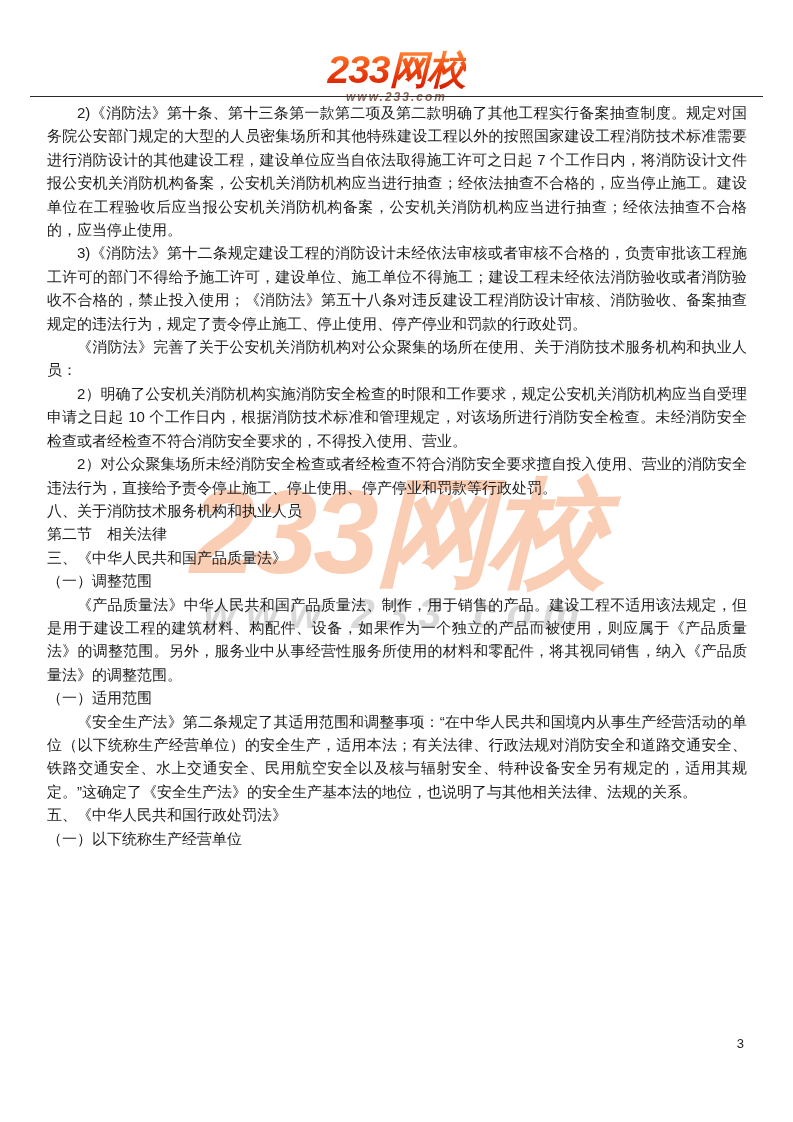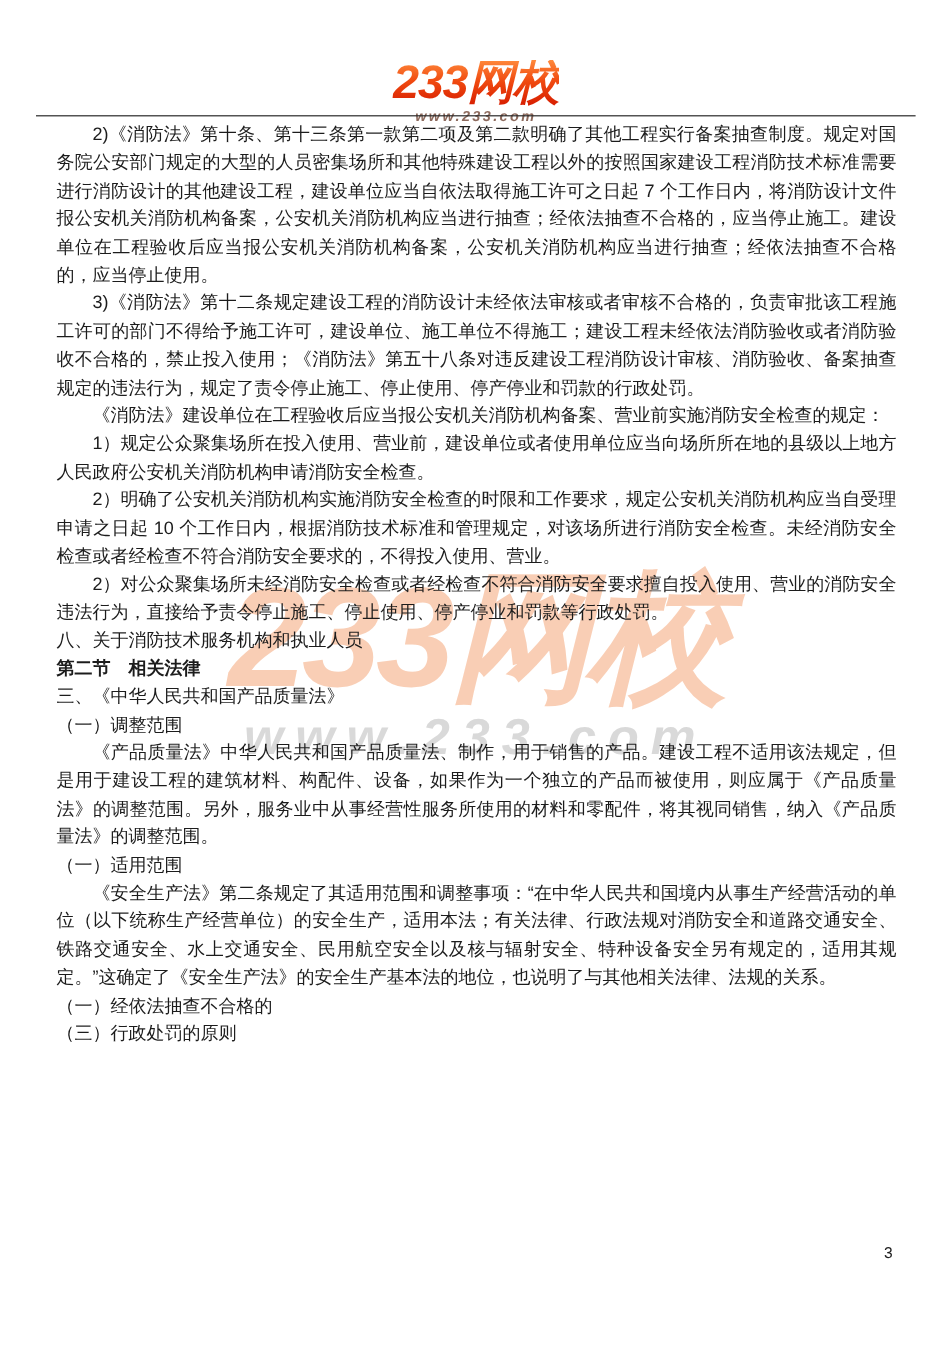--- a/index.html
+++ b/index.html
@@ -91,21 +91,21 @@
     z-index: 1;
     font-size: 15px;
     line-height: 23.4px;
   }
   .doc-body p {
     margin: 0;
     text-align: justify;
     text-justify: inter-ideograph;
   }
   .doc-body p.indent { text-indent: 2em; }
-  .doc-body p.bold   { font-weight: bold; }
+  .doc-body p.bold   { font-weight: normal; }
   
   .page-number {
     position: absolute;
     right: 49px;
     top: 1036px;
     z-index: 1;
     font-size: 13px;
     color: #1c1c1c;
   }
 </style>
@@ -121,30 +121,29 @@
   <hr class="header-rule">
 
   <div class="watermark">
     <div class="watermark-logo">233网校</div>
     <div class="watermark-url">www.233.com</div>
   </div>
 
   <div class="doc-body">
       <p class="indent">2)《消防法》第十条、第十三条第一款第二项及第二款明确了其他工程实行备案抽查制度。规定对国务院公安部门规定的大型的人员密集场所和其他特殊建设工程以外的按照国家建设工程消防技术标准需要进行消防设计的其他建设工程，建设单位应当自依法取得施工许可之日起 7 个工作日内，将消防设计文件报公安机关消防机构备案，公安机关消防机构应当进行抽查；经依法抽查不合格的，应当停止施工。建设单位在工程验收后应当报公安机关消防机构备案，公安机关消防机构应当进行抽查；经依法抽查不合格的，应当停止使用。</p>
       <p class="indent">3)《消防法》第十二条规定建设工程的消防设计未经依法审核或者审核不合格的，负责审批该工程施工许可的部门不得给予施工许可，建设单位、施工单位不得施工；建设工程未经依法消防验收或者消防验收不合格的，禁止投入使用；《消防法》第五十八条对违反建设工程消防设计审核、消防验收、备案抽查规定的违法行为，规定了责令停止施工、停止使用、停产停业和罚款的行政处罚。</p>
-      <p class="indent">《消防法》建设单位在工程验收后应当报公安机关消防机构备案、营业前实施消防安全检查的规定：</p>
-      <p class="indent">1）规定公众聚集场所在投入使用、营业前，建设单位或者使用单位应当向场所所在地的县级以上地方人民政府公安机关消防机构申请消防安全检查。</p>
+      <p class="indent">《消防法》完善了关于公安机关消防机构对公众聚集的场所在使用、关于消防技术服务机构和执业人员：</p>
       <p class="indent">2）明确了公安机关消防机构实施消防安全检查的时限和工作要求，规定公安机关消防机构应当自受理申请之日起 10 个工作日内，根据消防技术标准和管理规定，对该场所进行消防安全检查。未经消防安全检查或者经检查不符合消防安全要求的，不得投入使用、营业。</p>
       <p class="indent">2）对公众聚集场所未经消防安全检查或者经检查不符合消防安全要求擅自投入使用、营业的消防安全违法行为，直接给予责令停止施工、停止使用、停产停业和罚款等行政处罚。</p>
       <p class="plain">八、关于消防技术服务机构和执业人员</p>
       <p class="bold">第二节　相关法律</p>
       <p class="plain">三、《中华人民共和国产品质量法》</p>
       <p class="plain">（一）调整范围</p>
       <p class="indent">《产品质量法》中华人民共和国产品质量法、制作，用于销售的产品。建设工程不适用该法规定，但是用于建设工程的建筑材料、构配件、设备，如果作为一个独立的产品而被使用，则应属于《产品质量法》的调整范围。另外，服务业中从事经营性服务所使用的材料和零配件，将其视同销售，纳入《产品质量法》的调整范围。</p>
       <p class="plain">（一）适用范围</p>
       <p class="indent">《安全生产法》第二条规定了其适用范围和调整事项：“在中华人民共和国境内从事生产经营活动的单位（以下统称生产经营单位）的安全生产，适用本法；有关法律、行政法规对消防安全和道路交通安全、铁路交通安全、水上交通安全、民用航空安全以及核与辐射安全、特种设备安全另有规定的，适用其规定。”这确定了《安全生产法》的安全生产基本法的地位，也说明了与其他相关法律、法规的关系。</p>
-      <p class="plain">（一）经依法抽查不合格的</p>
-      <p class="plain">（三）行政处罚的原则</p>
+      <p class="plain">五、《中华人民共和国行政处罚法》</p>
+      <p class="plain">（一）以下统称生产经营单位</p>
     </div>
 
   <div class="page-number">3</div>
 
 </div>
 
 </body></html>

